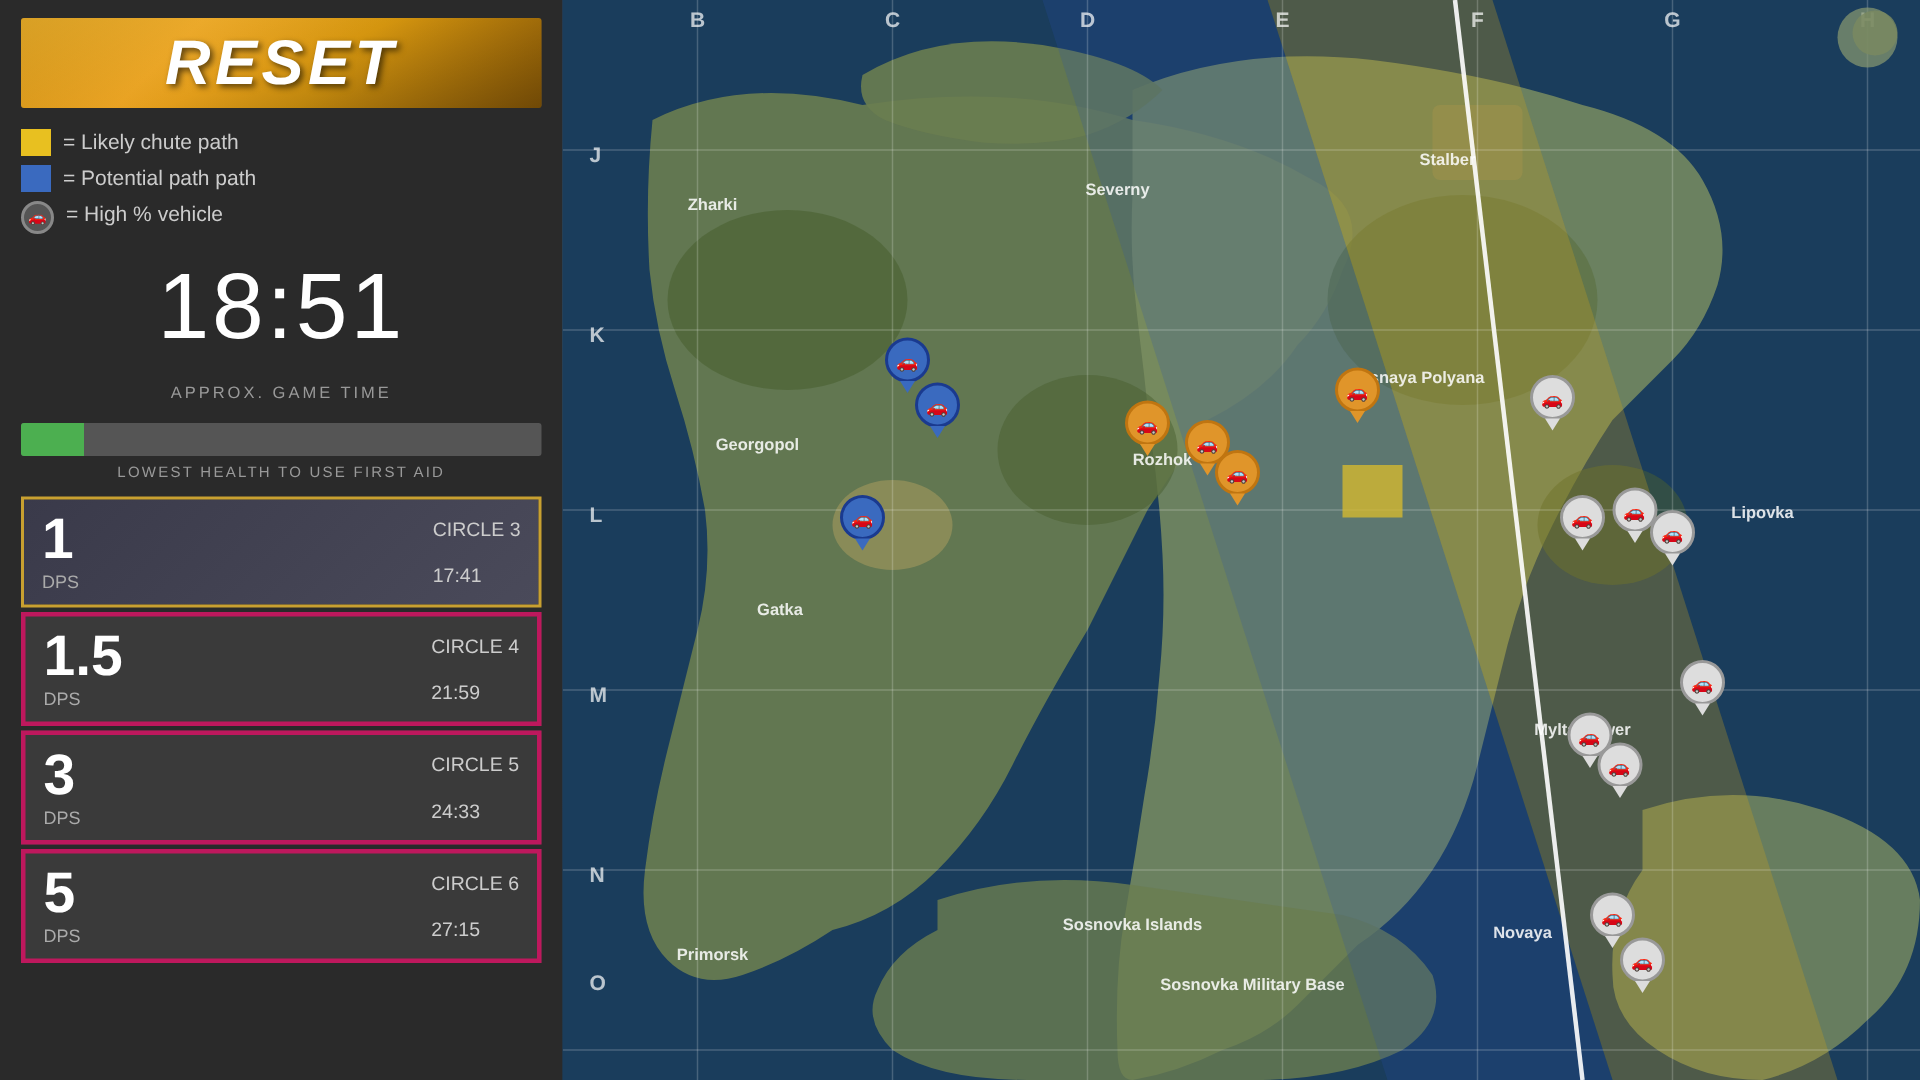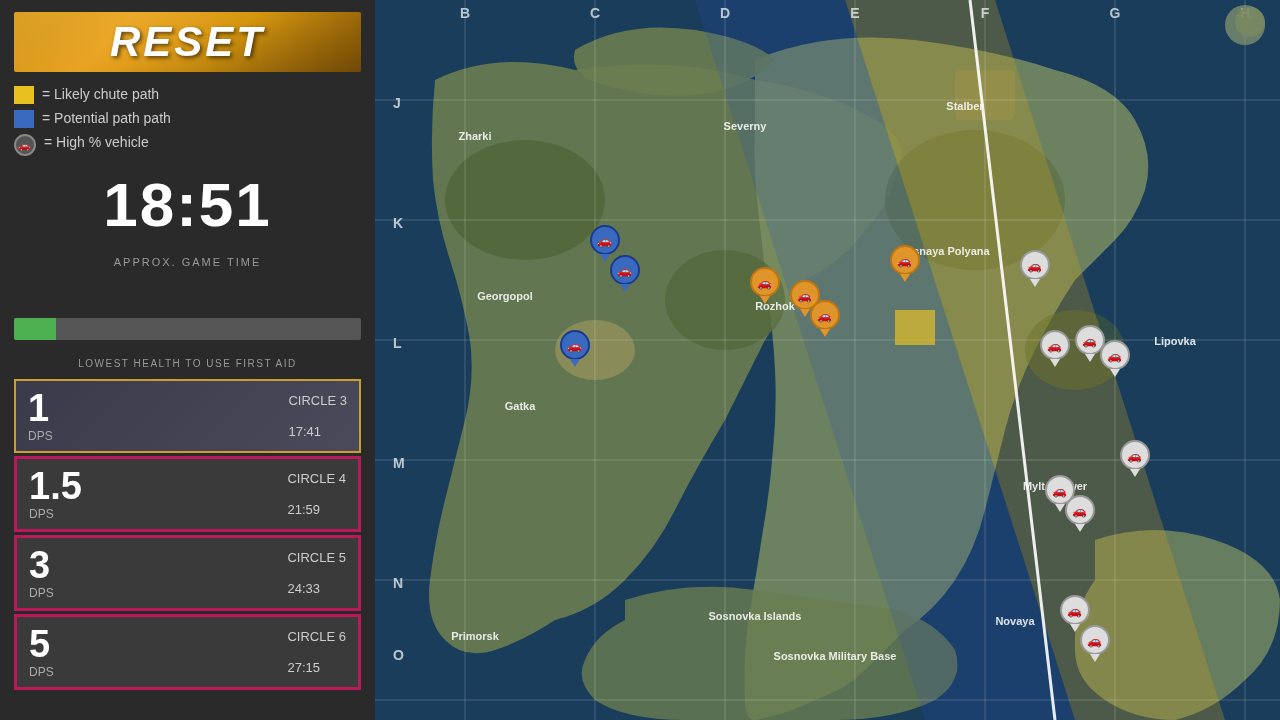--- a/index.html
+++ b/index.html
@@ -87,38 +87,37 @@
       font-size: 14px;
     }
 
     
     #timer-section {
       text-align: center;
       padding: 4px 0;
     }
     #timer-value {
       font-size: 62px;
-      font-weight: 700;
+      font-weight: 400;
       color: #fff;
       letter-spacing: 2px;
       line-height: 1;
     }
     #timer-label {
       font-size: 11px;
       color: #999;
       letter-spacing: 2px;
       margin-top: 20px;
     }
 
     
     #health-section {
       display: flex;
       flex-direction: column;
-      gap: 18px;
-      margin-top: 36px;
+      gap: 6px;
     }
     #health-bar-container {
       width: 100%;
       height: 22px;
       background: #555;
       border-radius: 2px;
       overflow: hidden;
     }
     #health-bar-fill {
       height: 100%;

